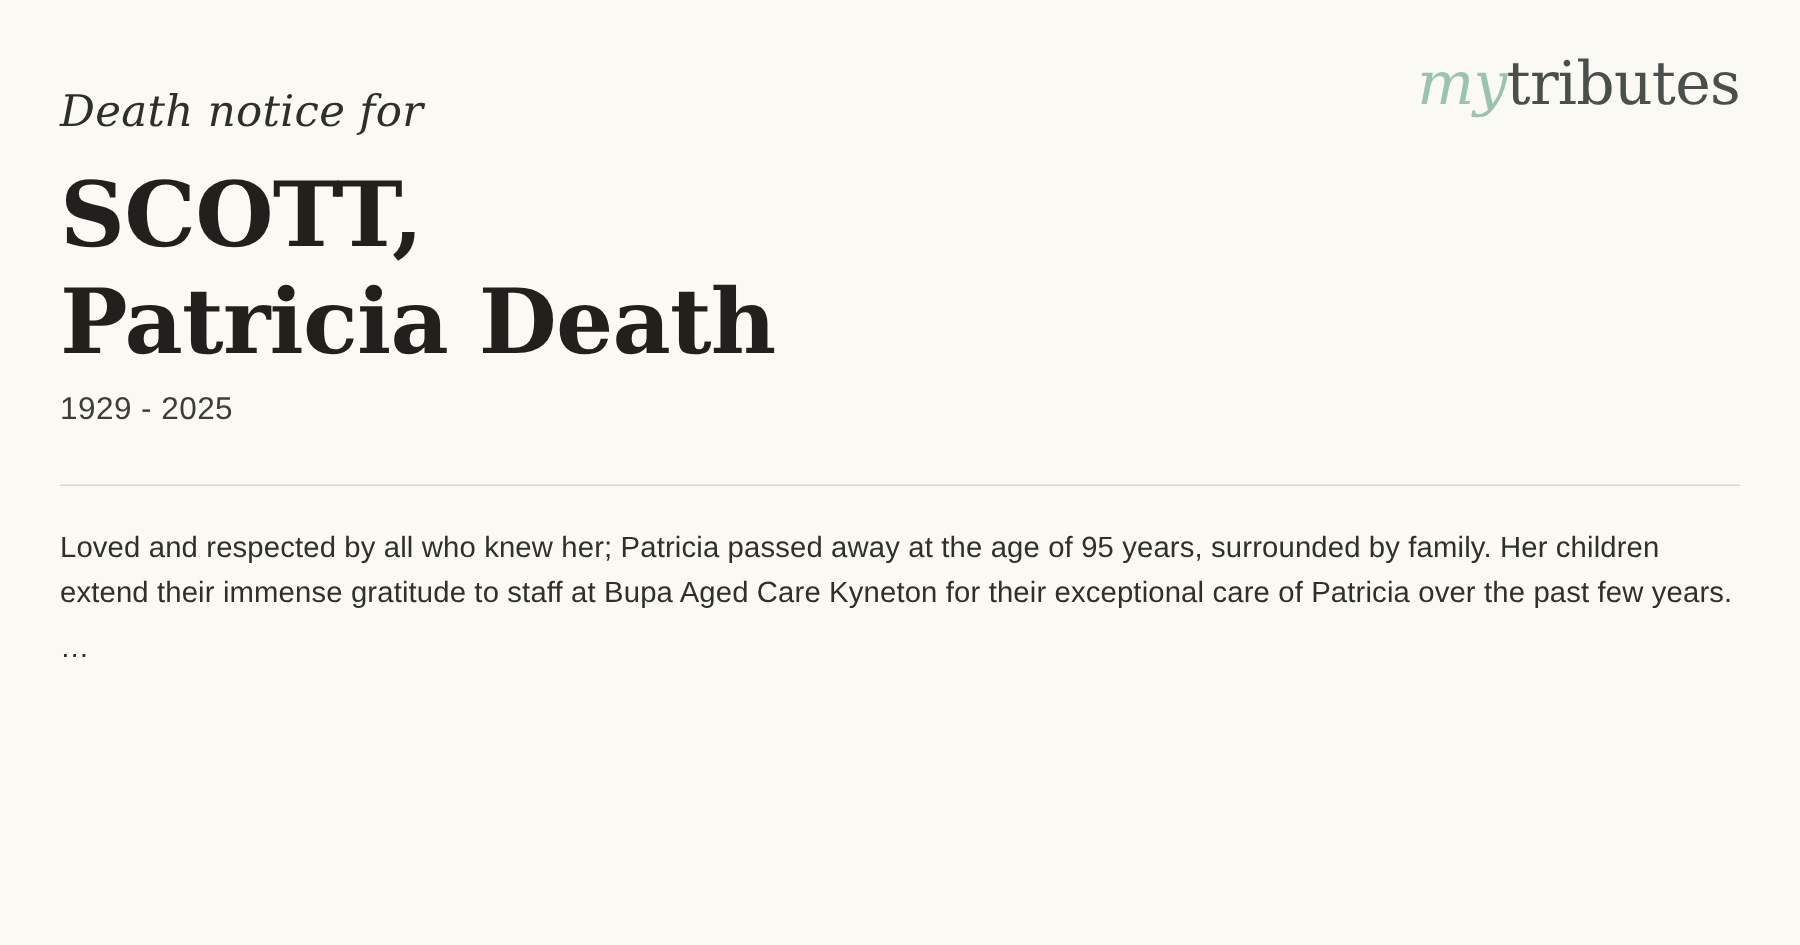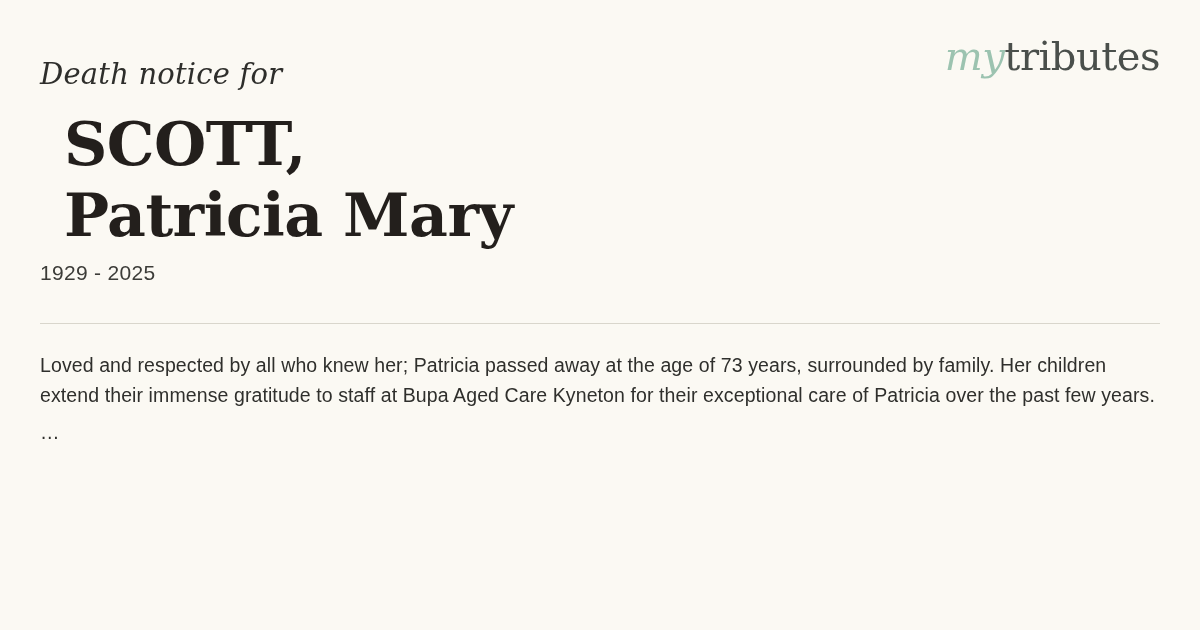--- a/index.html
+++ b/index.html
@@ -51,21 +51,21 @@
   }
   .name {
     margin-top: 18px;
     font-family: "DejaVu Serif", serif;
     font-weight: 700;
     font-size: 60px;
     line-height: 1.18;
     color: #231f1c;
     letter-spacing: -0.5px;
   }
-  .name .line { display: block; margin-left: 24px; }
+  .name .line { display: block; }
   .years {
     margin-top: 10px;
     font-size: 21px;
     color: #3c3c38;
     letter-spacing: 0.3px;
   }
   .divider {
     margin-top: 38px;
     height: 1px;
     width: 1120px;
@@ -94,27 +94,27 @@
   <div class="brand">
     <span class="my">my</span><span class="tributes">tributes</span>
   </div>
 
   <div class="content">
 
     <div class="kicker">Death notice for</div>
 
     <h1 class="name">
       <span class="line">SCOTT,</span>
-      <span class="line">Patricia Mary</span>
+      <span class="line">Patricia Death</span>
     </h1>
 
     <div class="years">1929 - 2025</div>
 
     <div class="divider"></div>
 
     <div class="body-text">
-      <p>Loved and respected by all who knew her; Patricia passed away at the age of 73 years, surrounded by family. Her children extend their immense gratitude to staff at Bupa Aged Care Kyneton for their exceptional care of Patricia over the past few years.</p>
+      <p>Loved and respected by all who knew her; Patricia passed away at the age of 95 years, surrounded by family. Her children extend their immense gratitude to staff at Bupa Aged Care Kyneton for their exceptional care of Patricia over the past few years.</p>
     </div>
 
     <div class="ellipsis">…</div>
 
   </div>
 </div>
 
 </body></html>

